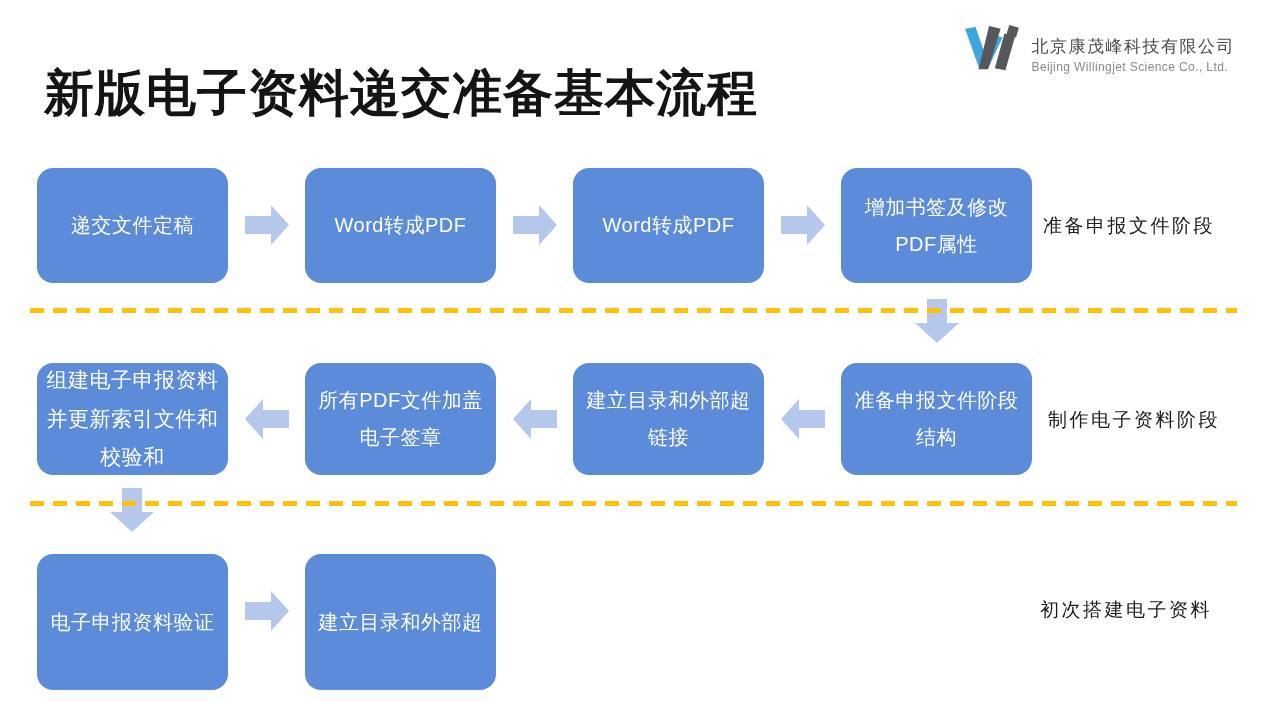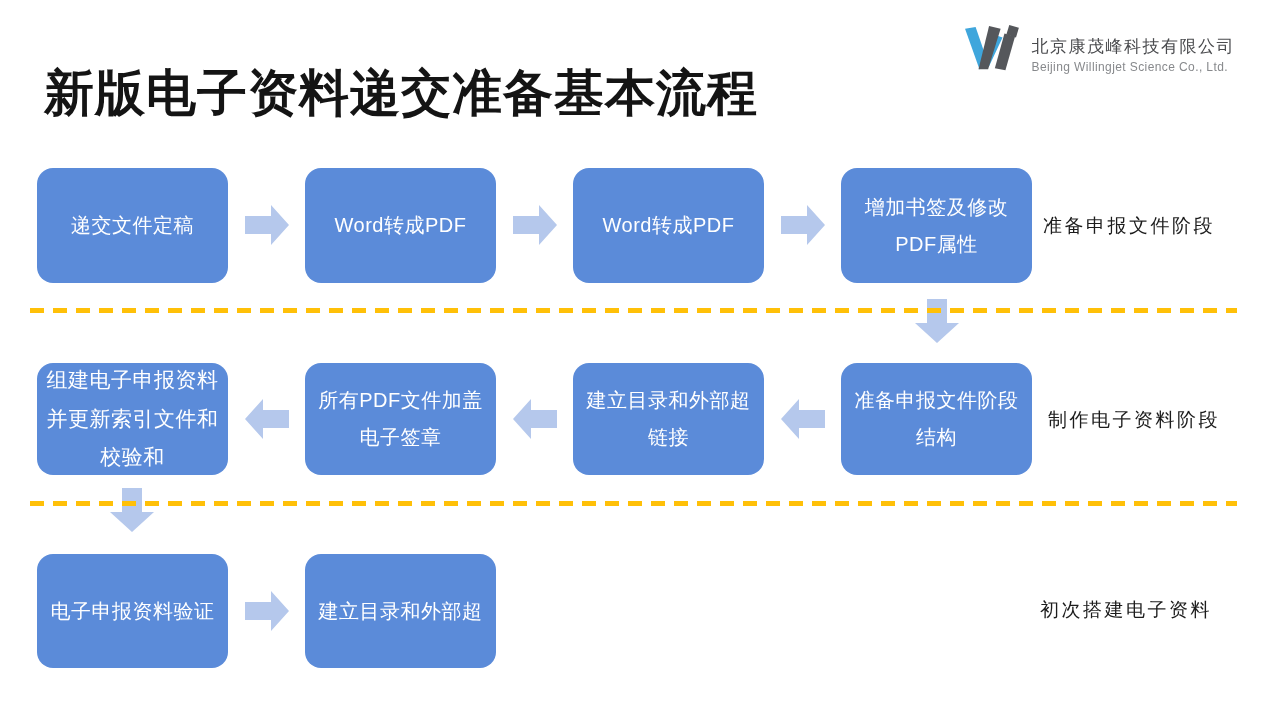--- a/index.html
+++ b/index.html
@@ -20,21 +20,21 @@
   .logo-en{font-size:12px;font-weight:500;color:#87898c;letter-spacing:0.4px;white-space:nowrap;}
   
   .box{
     position:absolute;width:191px;background:#5B8BD9;border-radius:16px;
     color:#ffffff;font-size:20px;line-height:1.85;letter-spacing:0.5px;
     display:flex;align-items:center;justify-content:center;text-align:center;
     white-space:pre-line;z-index:1;padding:0 2px;box-sizing:border-box;
   }
   .r1{top:168px;height:115px;}
   .r2{top:363px;height:112px;}
-  .r3{top:554px;height:114px;}
+  .r3{top:554px;height:136px;}
   .arrow{position:absolute;z-index:2;}
   .arrow svg{display:block;width:100%;height:100%;}
   .dash{
     position:absolute;left:30px;width:1207px;height:5px;z-index:3;
     background:repeating-linear-gradient(90deg,#FFC008 0 14px,transparent 14px 23px);
   }
   .stage-label{
     position:absolute;font-size:19px;font-weight:500;color:#1c1c1c;
     letter-spacing:2.5px;white-space:nowrap;z-index:1;
   }

